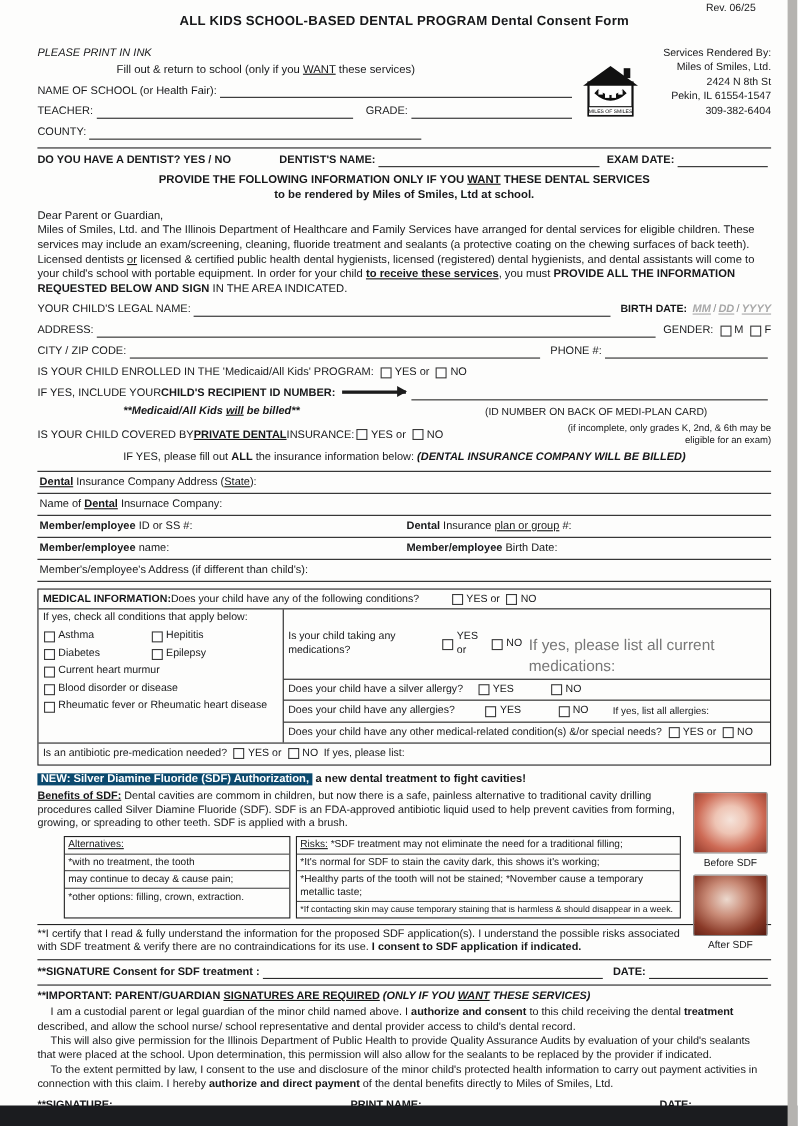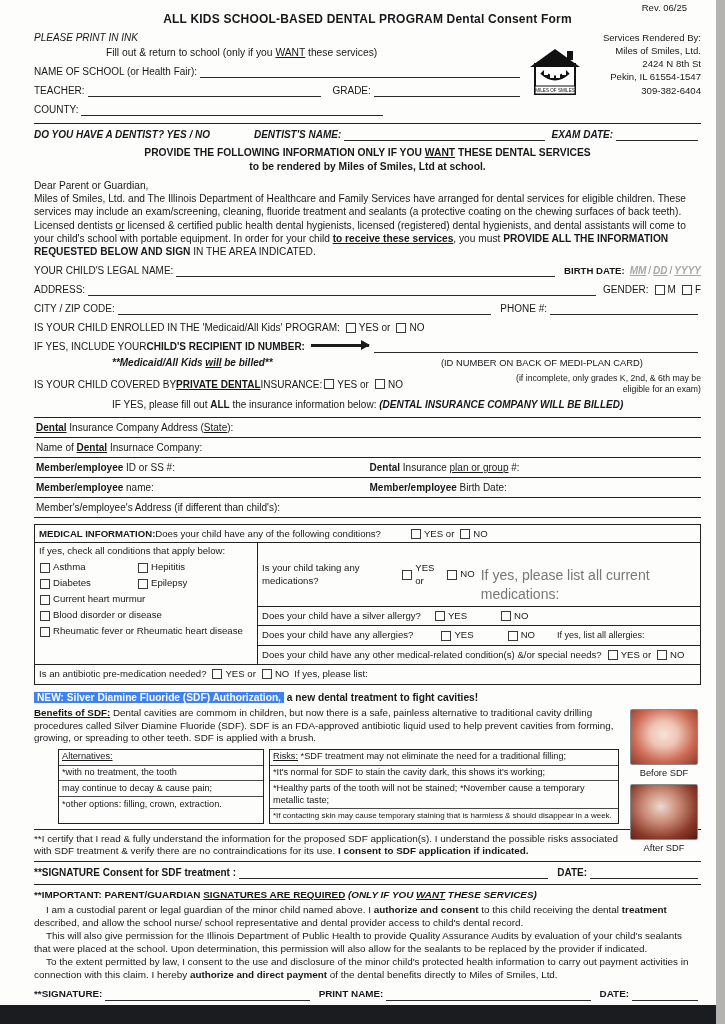--- a/index.html
+++ b/index.html
@@ -7,28 +7,28 @@
   body { background:#ffffff; font-family:"Liberation Sans", sans-serif; color:#17181a; position:relative; overflow:hidden; }
   .page { position:absolute; inset:0; padding:12px 24px 0 34px; font-size:10px; line-height:1.3; background:#fdfdfc; }
   .edge-right { position:absolute; top:0; right:0; width:9px; height:100%; background:#b5b3b0; z-index:6; }
   .scan-bar { position:absolute; left:0; bottom:0; width:100%; height:19px; background:#1b1c1f; z-index:5; }
   .rev { position:absolute; top:2px; right:38px; font-size:9.5px; }
   .title { text-align:center; font-weight:bold; font-size:12px; letter-spacing:.2px; }
   .b { font-weight:bold; } .i { font-style:italic; } .u { text-decoration:underline; }
   .row { display:flex; align-items:flex-end; }
   .line { border-bottom:1.2px solid #2a2a2a; height:11px; flex:1 1 auto; min-width:16px; margin:0 3px; }
   .cb { display:inline-block; width:10px; height:10px; border:1.2px solid #3a3a3a; background:#fff; margin:0 3px 0 6px; flex:none; align-self:center; }
-  .header { position:relative; margin-top:3px; }
+  .header { position:relative; margin-top:14px; }
   .hdr-left { margin-right:178px; }
   .ink { font-style:italic; font-size:10px; }
   .fill { padding-left:72px; margin-top:2px; font-size:10.3px; }
   .hrow { margin-top:6px; }
   .svc { position:absolute; right:0; top:0; width:172px; text-align:right; font-size:9.6px; line-height:1.38; }
   .logo { position:absolute; right:120px; top:16px; }
-  .dentist { border-top:1.4px solid #222; margin-top:7px; padding-top:4px;font-style:italic; }
+  .dentist { border-top:1.4px solid #222; margin-top:7px; padding-top:4px; }
   .provide { text-align:center; font-weight:bold; font-size:10.3px; margin-top:5px; line-height:1.35; }
   .intro { font-size:10.2px; margin-top:5px; line-height:1.3; }
   .frow { margin-top:6px; }
   .bd-val { color:#a8a8a8; font-style:italic; font-weight:bold; text-decoration:underline; }
   .bd-sep { color:#8a8a8a; margin:0 2px; }
   .arrow { position:relative; width:58px; height:2.5px; background:#1c1c1c; display:inline-block; align-self:center; margin:0 2px 3px 6px; flex:none; }
   .arrow:after { content:""; position:absolute; right:-1px; top:-4.5px; border-left:9px solid #1c1c1c; border-top:5.5px solid transparent; border-bottom:5.5px solid transparent; }
   .idnote { font-size:9.4px; }
   .pnote { font-size:8.7px; width:222px; text-align:right; line-height:1.25; }
   .pnote span { display:block; }
@@ -42,21 +42,21 @@
   .crow { display:flex; align-items:center; margin-top:3.5px; }
   .crow .cb { margin-left:1px; }
   .cl { width:84px; }
   .med-right { flex:1; border-left:1.4px solid #222; }
   .mrow { padding:3px 4px; display:flex; align-items:center; border-bottom:1px solid #222; }
   .mrow.last { border-bottom:none; }
   .med-ab { border-top:1.4px solid #222; padding:3px 4px; display:flex; align-items:center; }
   .mnote { font-size:14px; color:#777; margin-left:6px;margin-top:20px; }
   .mnote2 { font-size:9px; margin-left:22px; }
   .sdf-new { margin-top:6px; font-size:10.2px; }
-  .hl { background:#3b82f6; color:#ffffff; font-weight:bold; padding:0 3px; }
+  .hl { background:#0c4a6e; color:#ffffff; font-weight:bold; padding:0 3px; }
   .sdf-wrap { position:relative; margin-top:3px; }
   .sdf-left { padding-right:82px; }
   .benefits { font-size:9.8px; line-height:1.28; }
   .ar-row { display:flex; margin-top:4px; gap:5px; align-items:stretch;margin-left:24px; }
   .alt-box { width:206px; border:1.2px solid #222; font-size:9.2px; }
   .risk-box { flex:1; border:1.2px solid #222; font-size:9.2px; }
   .ar-line { padding:1.5px 3px; border-bottom:1px solid #4a4a4a; }
   .ar-line.last { border-bottom:none; }
   .sm { font-size:8px; }
   .sdf-imgs { position:absolute; right:0; top:2px; width:74px; text-align:center; z-index:2; }

